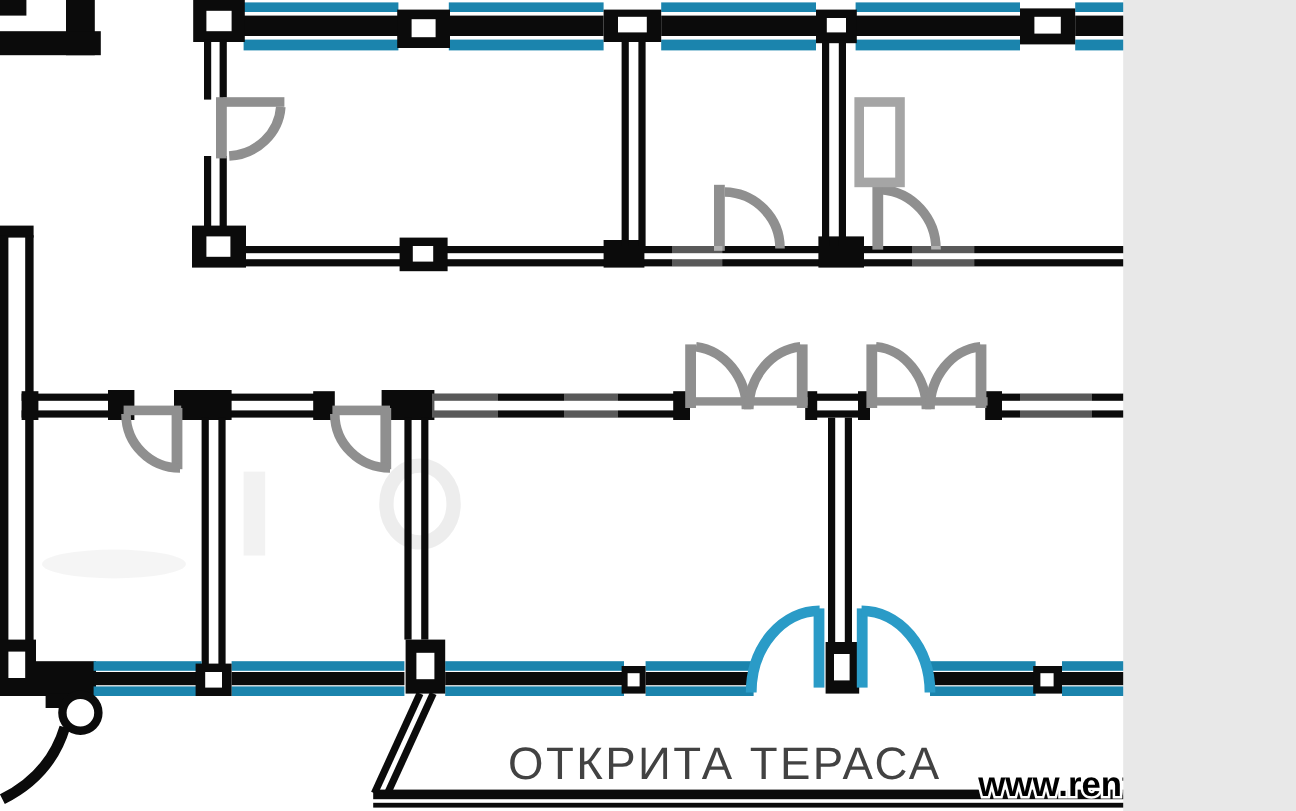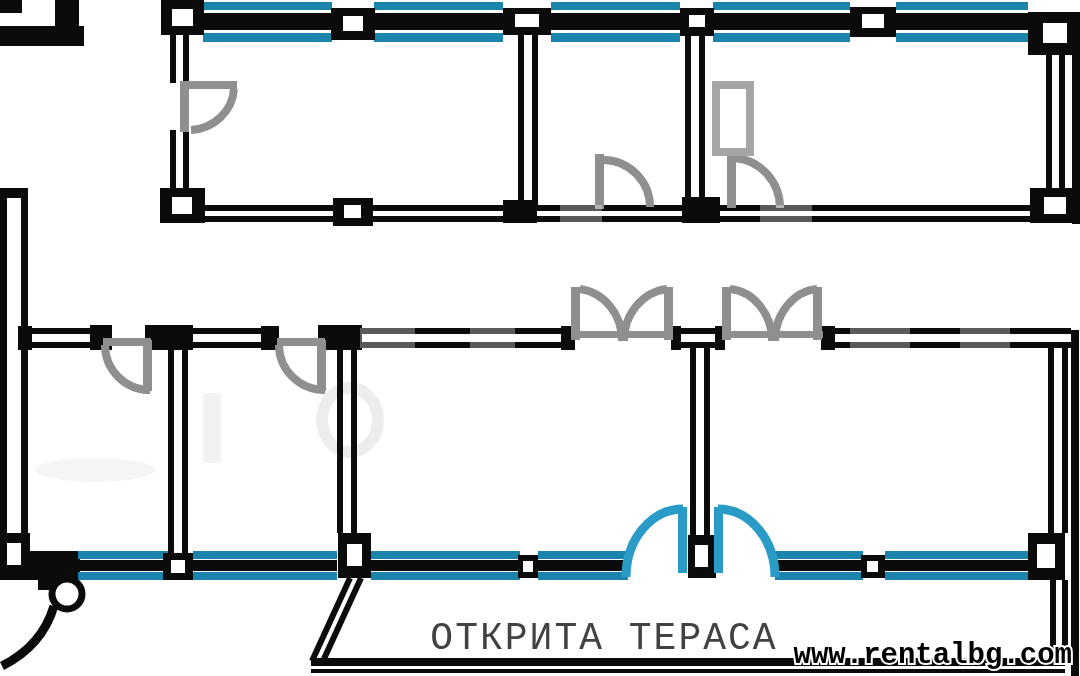--- a/index.html
+++ b/index.html
@@ -1,17 +1,17 @@
 <!DOCTYPE html>
 <html style="--bg: #ffffff; --wall: #0b0b0b; --door: #8f8f8f; --win: #1b84ad; --tdoor: #2a9bc7; --tx: #424242;"><head>
 <meta charset="utf-8">
 <style>
   html,body{margin:0;padding:0;background:#e8e8e8;}
-  .stage{position:relative;width:1080px;height:676px;background:var(--bg,#fff);overflow:hidden;
-         font-family:Liberation Mono, monospace;}
+  .stage{position:relative;width:936px;height:676px;background:var(--bg,#fff);overflow:hidden;
+         font-family:Liberation Sans, sans-serif;}
   svg{display:block}
   .w   {fill:var(--wall,#0b0b0b);}
   .wc  {fill:var(--bg,#ffffff);}
   .winb{fill:var(--win,#1b84ad);}
   .door{stroke:var(--door,#8f8f8f);stroke-width:8;fill:none;}
   .doorf{fill:var(--door,#8f8f8f);}
   .td  {stroke:var(--tdoor,#2a9bc7);stroke-width:9;fill:none;}
   .tdf {fill:var(--tdoor,#2a9bc7);}
   .wl  {stroke:var(--wall,#0b0b0b);stroke-width:6;fill:none;}
   .ghost{opacity:.07;fill:none;stroke:#000;stroke-width:12;}

